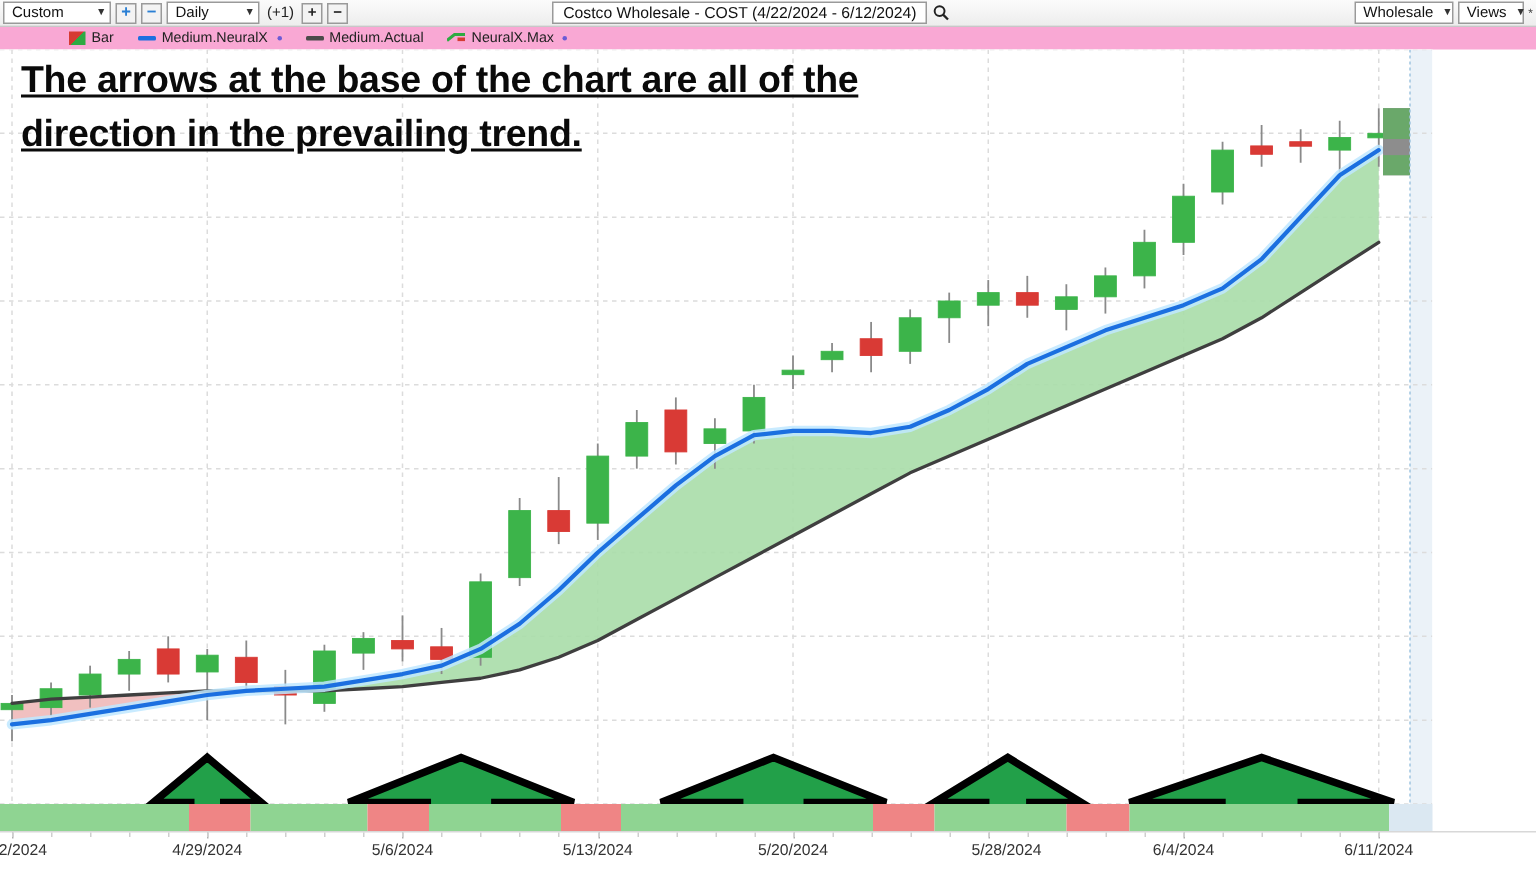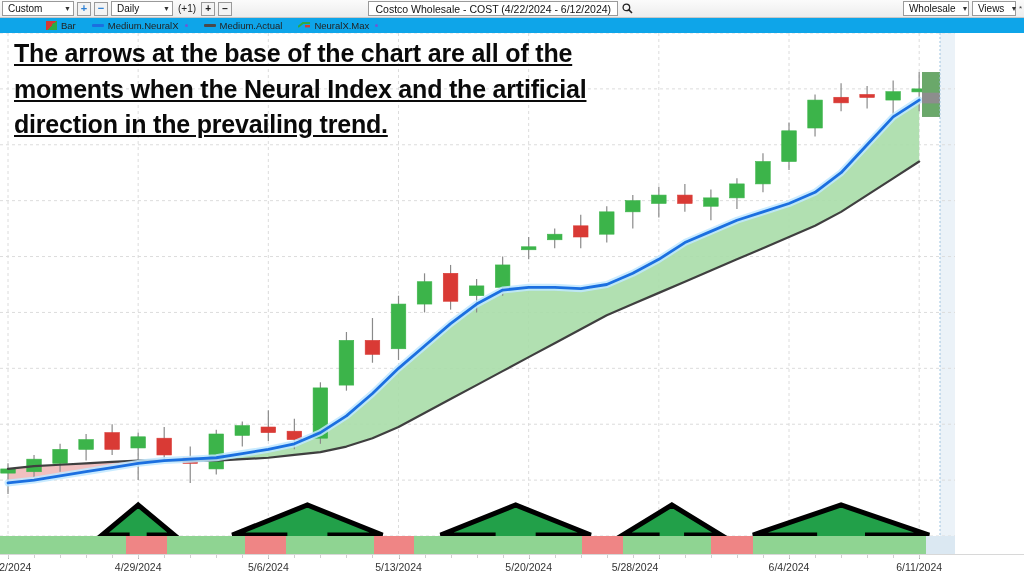--- a/index.html
+++ b/index.html
@@ -42,21 +42,21 @@
   }
   .srch { font-size: 10px; color: #333; }
   .right-grp { display: flex; align-items: center; gap: 3px; margin-left: auto; }
   .combo-ind { width: 66px; }
   .combo-views { width: 44px; }
   .tiny-star { font-size: 8px; color: #444; }
 
   
   .legend {
     position: absolute; left: 0; top: 18px; width: 1024px; height: 15px;
-    background: #0ea5e9; display: flex; align-items: center; gap: 16px;
+    background: #f9a8d4; display: flex; align-items: center; gap: 16px;
     padding-left: 46px; font-size: 9.5px; color: #222;
   }
   .leg { display: flex; align-items: center; gap: 4px; }
   .swatch { width: 11px; height: 9px; position: relative; display: inline-block; }
   .sw-bar { background: linear-gradient(135deg, #d63a33 0 50%, #2eaa42 50% 100%); }
   .sw-line { height: 3px; width: 12px; border-radius: 1px; }
   .sw-nx { width: 12px; height: 9px; }
   .dot { width: 3px; height: 3px; border-radius: 50%; background: #6b5bd6; margin-left: 2px; }
 
   
@@ -310,21 +310,21 @@
       <div class="xlab" style="left: 8px;">4/22/2024</div>
       <div class="xtick" style="left: 138.168px;"></div>
       <div class="xlab" style="left: 138.168px;">4/29/2024</div>
       <div class="xtick" style="left: 268.335px;"></div>
       <div class="xlab" style="left: 268.335px;">5/6/2024</div>
       <div class="xtick" style="left: 398.503px;"></div>
       <div class="xlab" style="left: 398.503px;">5/13/2024</div>
       <div class="xtick" style="left: 528.67px;"></div>
       <div class="xlab" style="left: 528.67px;">5/20/2024</div>
       <div class="xtick" style="left: 658.838px;"></div>
-      <div class="xlab" style="left: 635px; text-align: right;">5/28/2024</div>
+      <div class="xlab" style="left: 671px; text-align: right;">5/28/2024</div>
       <div class="xtick" style="left: 789.006px;"></div>
       <div class="xlab" style="left: 789.006px;">6/4/2024</div>
       <div class="xtick" style="left: 919.173px;"></div>
       <div class="xlab" style="left: 919.173px;">6/11/2024</div>
       <div class="xtick" style="left: 8px; height: 3px; background: rgb(207, 207, 207);"></div>
       <div class="xtick" style="left: 34.0335px; height: 3px; background: rgb(207, 207, 207);"></div>
       <div class="xtick" style="left: 60.067px; height: 3px; background: rgb(207, 207, 207);"></div>
       <div class="xtick" style="left: 86.1006px; height: 3px; background: rgb(207, 207, 207);"></div>
       <div class="xtick" style="left: 112.134px; height: 3px; background: rgb(207, 207, 207);"></div>
       <div class="xtick" style="left: 138.168px; height: 3px; background: rgb(207, 207, 207);"></div>
@@ -355,17 +355,16 @@
       <div class="xtick" style="left: 789.006px; height: 3px; background: rgb(207, 207, 207);"></div>
       <div class="xtick" style="left: 815.039px; height: 3px; background: rgb(207, 207, 207);"></div>
       <div class="xtick" style="left: 841.073px; height: 3px; background: rgb(207, 207, 207);"></div>
       <div class="xtick" style="left: 867.106px; height: 3px; background: rgb(207, 207, 207);"></div>
       <div class="xtick" style="left: 893.14px; height: 3px; background: rgb(207, 207, 207);"></div>
       <div class="xtick" style="left: 919.173px; height: 3px; background: rgb(207, 207, 207);"></div>
     </div>
 
   <div class="annot" id="annot">
       <div>The arrows at the base of the chart are all of the</div>
-      <div>moments when the Neural Index and the artificial</div>
       <div>direction in the prevailing trend.</div>
     </div>
 
 </div>
 
 </body></html>

